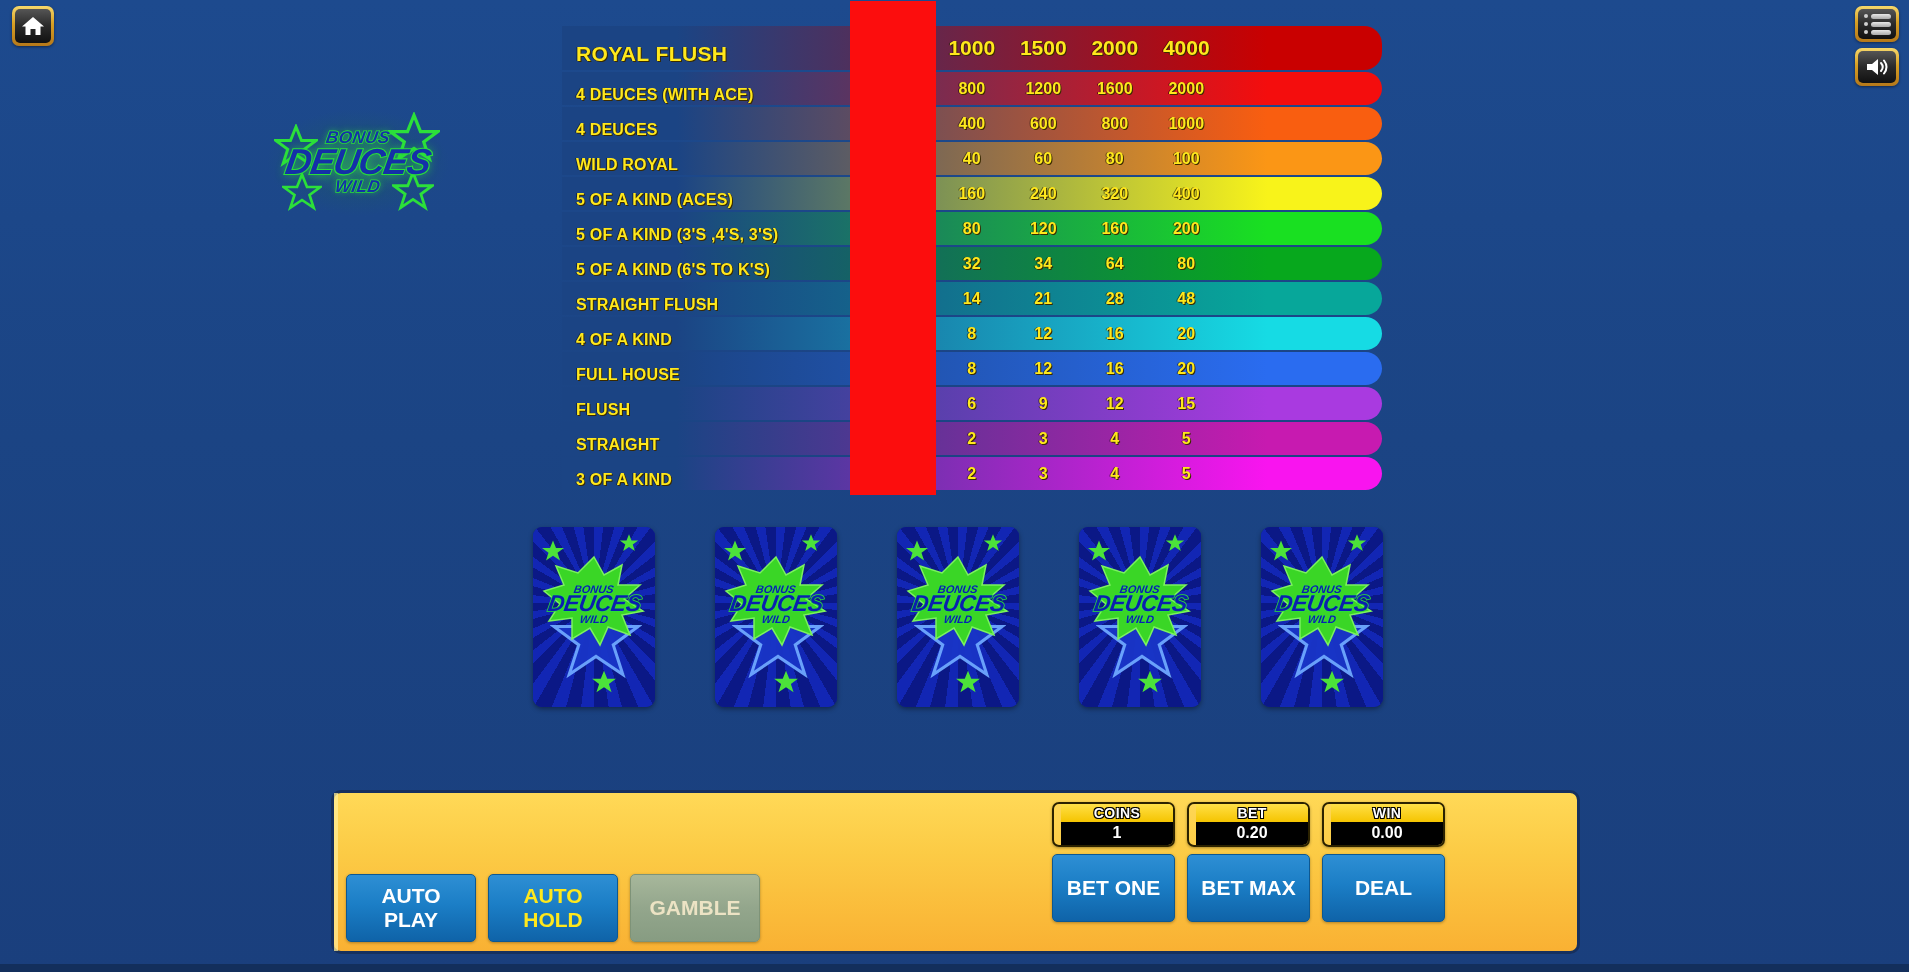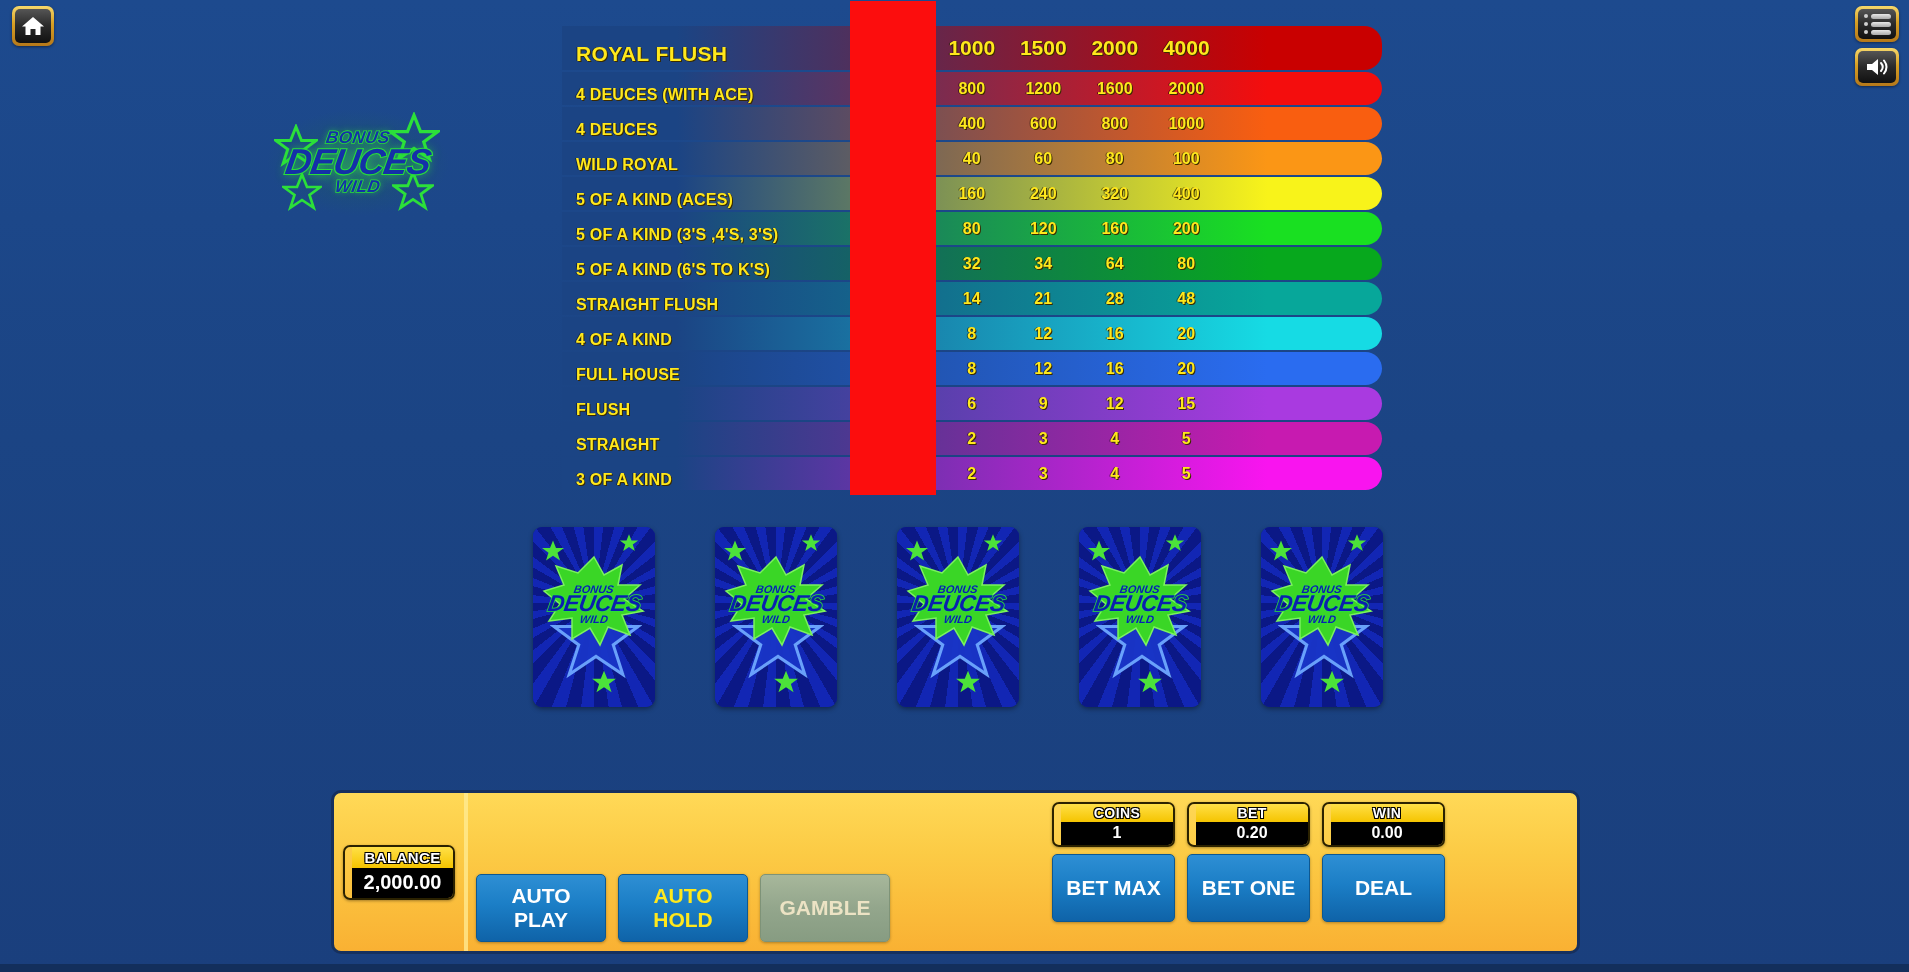--- a/index.html
+++ b/index.html
@@ -538,26 +538,20 @@
         <div class="ct">
           <div class="c-bonus">BONUS</div>
           <div class="c-deuces">DEUCES</div>
           <div class="c-wild">WILD</div>
         </div>
       </div>
     </div>
 
   <div id="panel">
 
-    <div id="balance-sec">
-      <div class="meter" id="balance-meter">
-        <div class="cap">BALANCE</div>
-        <div class="val">2,000.00</div>
-      </div>
-    </div>
 
     <div class="sep"></div>
 
 
     <div class="sep"></div>
 
     <div id="actions">
       <div class="act-btn">
         <span>
           <span>AUTO</span><br>
@@ -582,21 +576,21 @@
           <div class="meter">
             <div class="cap">BET</div>
             <div class="val">0.20</div>
           </div>
           <div class="meter">
             <div class="cap">WIN</div>
             <div class="val">0.00</div>
           </div>
         </div>
       <div id="right-btns">
+        <div class="act-btn">BET ONE</div>
         <div class="act-btn">BET MAX</div>
-        <div class="act-btn">BET ONE</div>
         <div class="act-btn">DEAL</div>
       </div>
     </div>
   </div>
 
   <div id="bottom-strip"></div>
 </div>
 
 </body></html>

